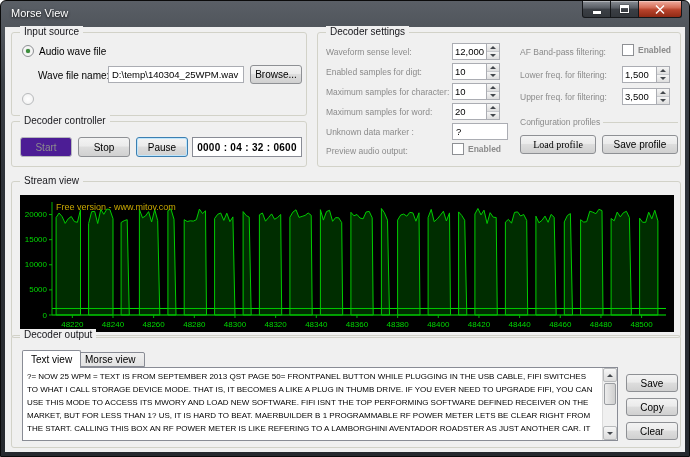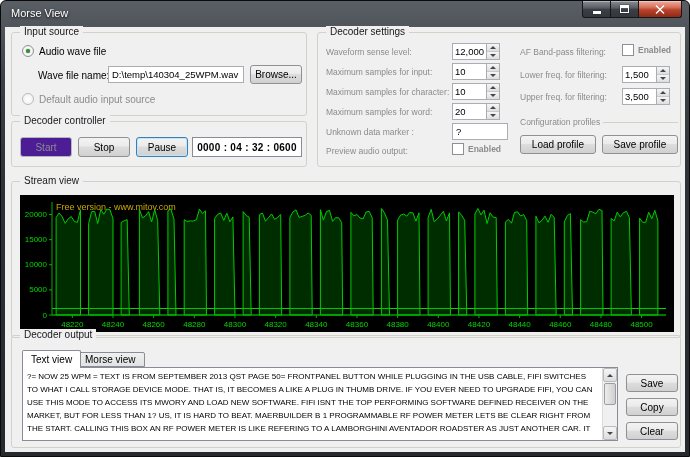--- a/index.html
+++ b/index.html
@@ -124,21 +124,20 @@
         <span class="radio checked"></span>
         <span class="lbl">Audio wave file</span>
       </div>
       <span class="lbl ab" style="left:26px;top:37px;">Wave file name:</span>
       <input class="txt" style="left: 96px; top: 33px; width: 136px;" value="D:\temp\140304_25WPM.wav">
       <div class="btn ab" style="left:238px;top:32px;width:52px;height:19px;">
         <span>Browse...</span>
       </div>
       <div class="radio-row ab" style="left:10px;top:60px;">
         <span class="radio disabled"></span>
-        <span class="lbl gray">Default audio input source</span>
       </div>
     </div>
 
     <div class="gb" style="left:6px;top:94px;width:296px;height:46px;">
       <span class="gt">Decoder controller</span>
       <div class="btn disabled ab" style="left:8px;top:15px;width:52px;height:20px;">
         <span>Start</span>
       </div>
       <div class="btn ab" style="left:66px;top:15px;width:52px;height:20px;">
         <span>Stop</span>
@@ -160,21 +159,21 @@
         <div class="spin-btns">
           <div class="sb">
               <div class="tri-up"></div>
             </div>
           <div class="sb sb2">
               <div class="tri-down"></div>
             </div>
         </div>
       </div>
 
-      <span class="slbl ab" style="left:8px;top:34px;">Maximum samples for input:</span>
+      <span class="slbl ab" style="left:8px;top:34px;">Enabled samples for digt:</span>
       <div class="spin ab" style="left:134px;top:30px;">
         <input class="spin-in" value="10" style="">
         <div class="spin-btns">
           <div class="sb">
               <div class="tri-up"></div>
             </div>
           <div class="sb sb2">
               <div class="tri-down"></div>
             </div>
         </div>
@@ -244,21 +243,21 @@
           <div class="sb sb2">
               <div class="tri-down"></div>
             </div>
         </div>
       </div>
 
       <div class="sep ab" style="left:202px;top:84px;width:158px;">
         <span class="slbl">Configuration profiles</span>
         <div class="sepline"></div>
       </div>
-      <div class="btn ab" style="left:202px;top:102px;width:76px;height:19px;">
+      <div class="btn ab" style="left:202px;top:102px;width:76px;height:19px;font-family:Liberation Serif, serif;">
         <span>Load profile</span>
       </div>
       <div class="btn ab" style="left:284px;top:102px;width:76px;height:19px;">
         <span>Save profile</span>
       </div>
     </div>
 
     <div class="gb" style="left:6px;top:146px;width:670px;height:157px;margin-top:8px;">
       <span class="gt">Stream view</span>
       <div class="chartbox ab" style="left:8px;top:13px;width:654px;height:137px;">

